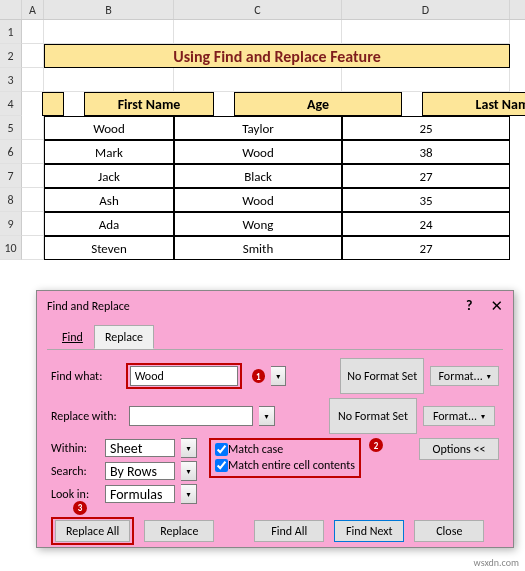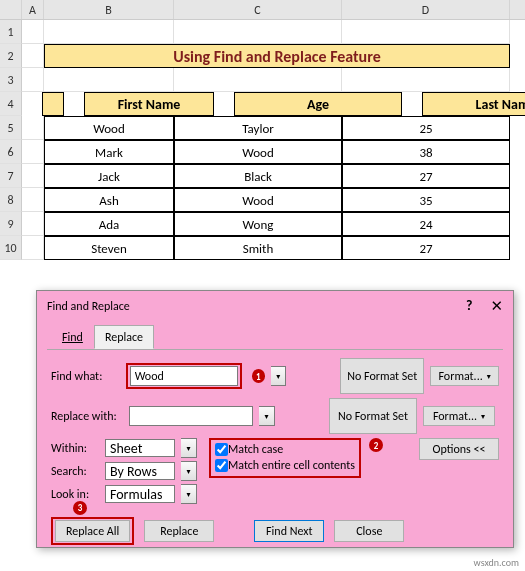--- a/index.html
+++ b/index.html
@@ -215,18 +215,19 @@
       <div class="btn options-btn">Options &lt;&lt;</div>
     </div>
   </div>
   <div style="position:absolute;left:32px;bottom:32px"><span class="callout">3</span></div>
   <div class="dlg-buttons">
     <span class="red-box">
         <div class="btn">Replace All</div>
       </span>
     <div class="btn">Replace</div>
     <div style="width:20px"></div>
+    <div class="btn">Find All</div>
     <div class="btn primary">Find Next</div>
     <div class="btn">Close</div>
   </div>
 </div>
 
 <div class="watermark">wsxdn.com</div>
 
 </body></html>

